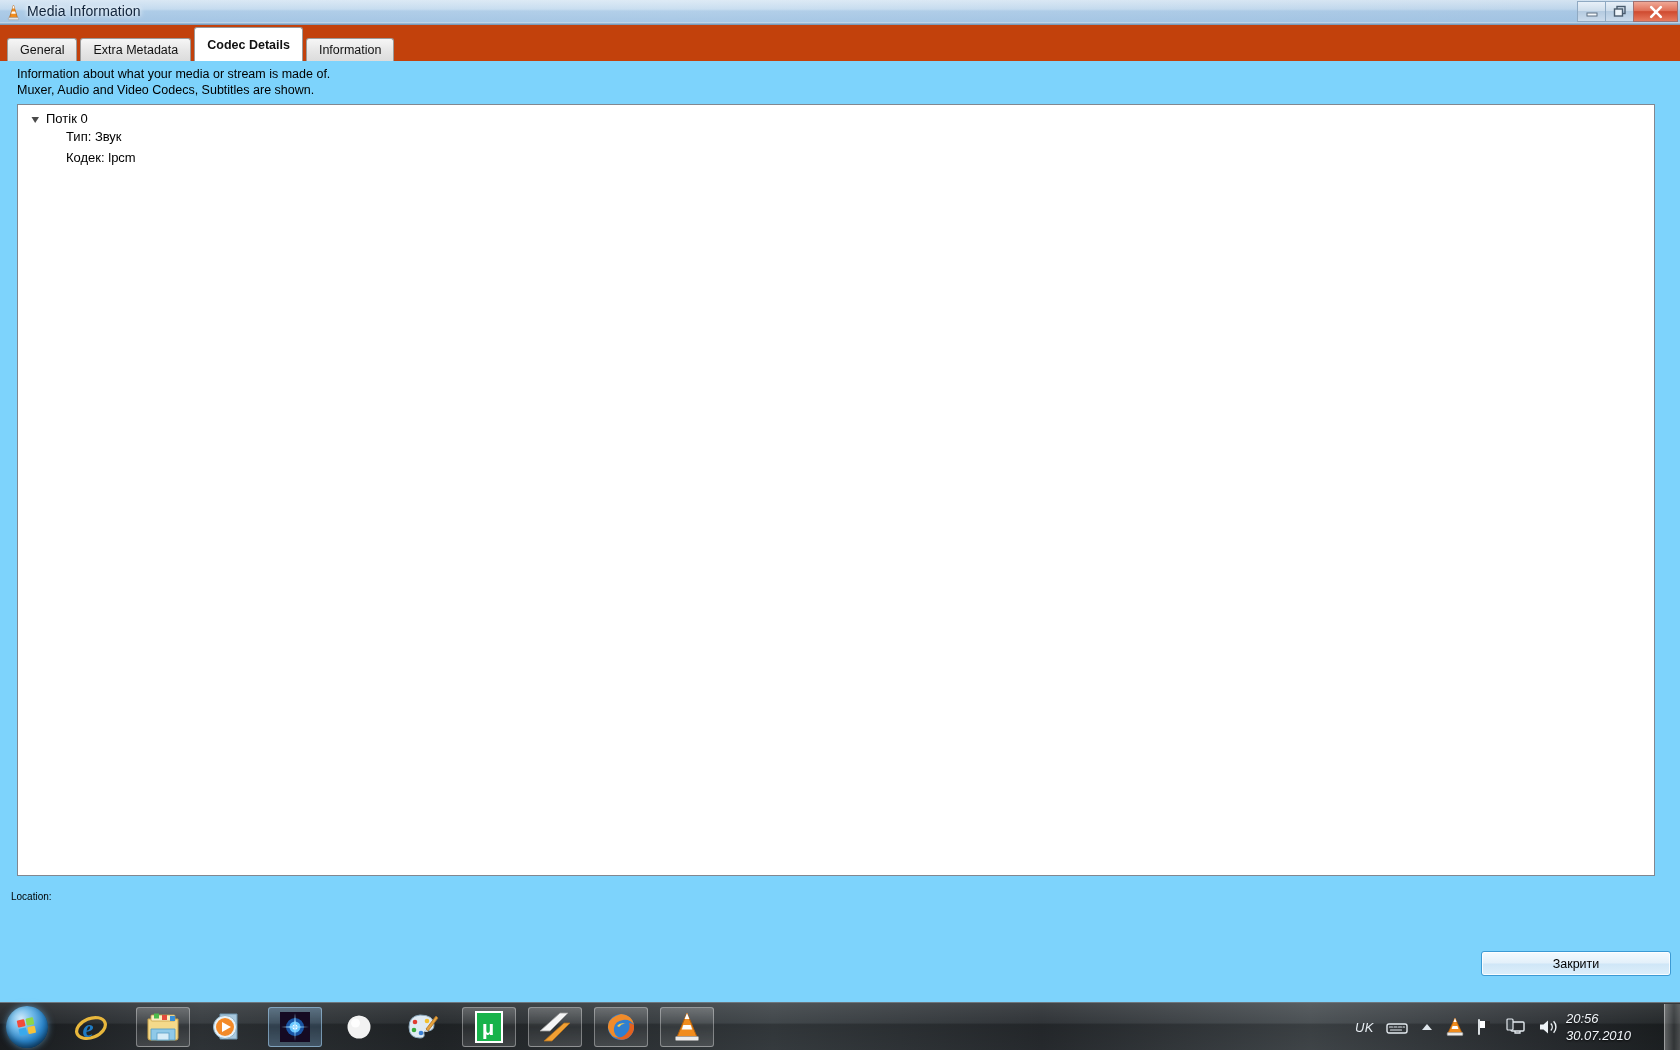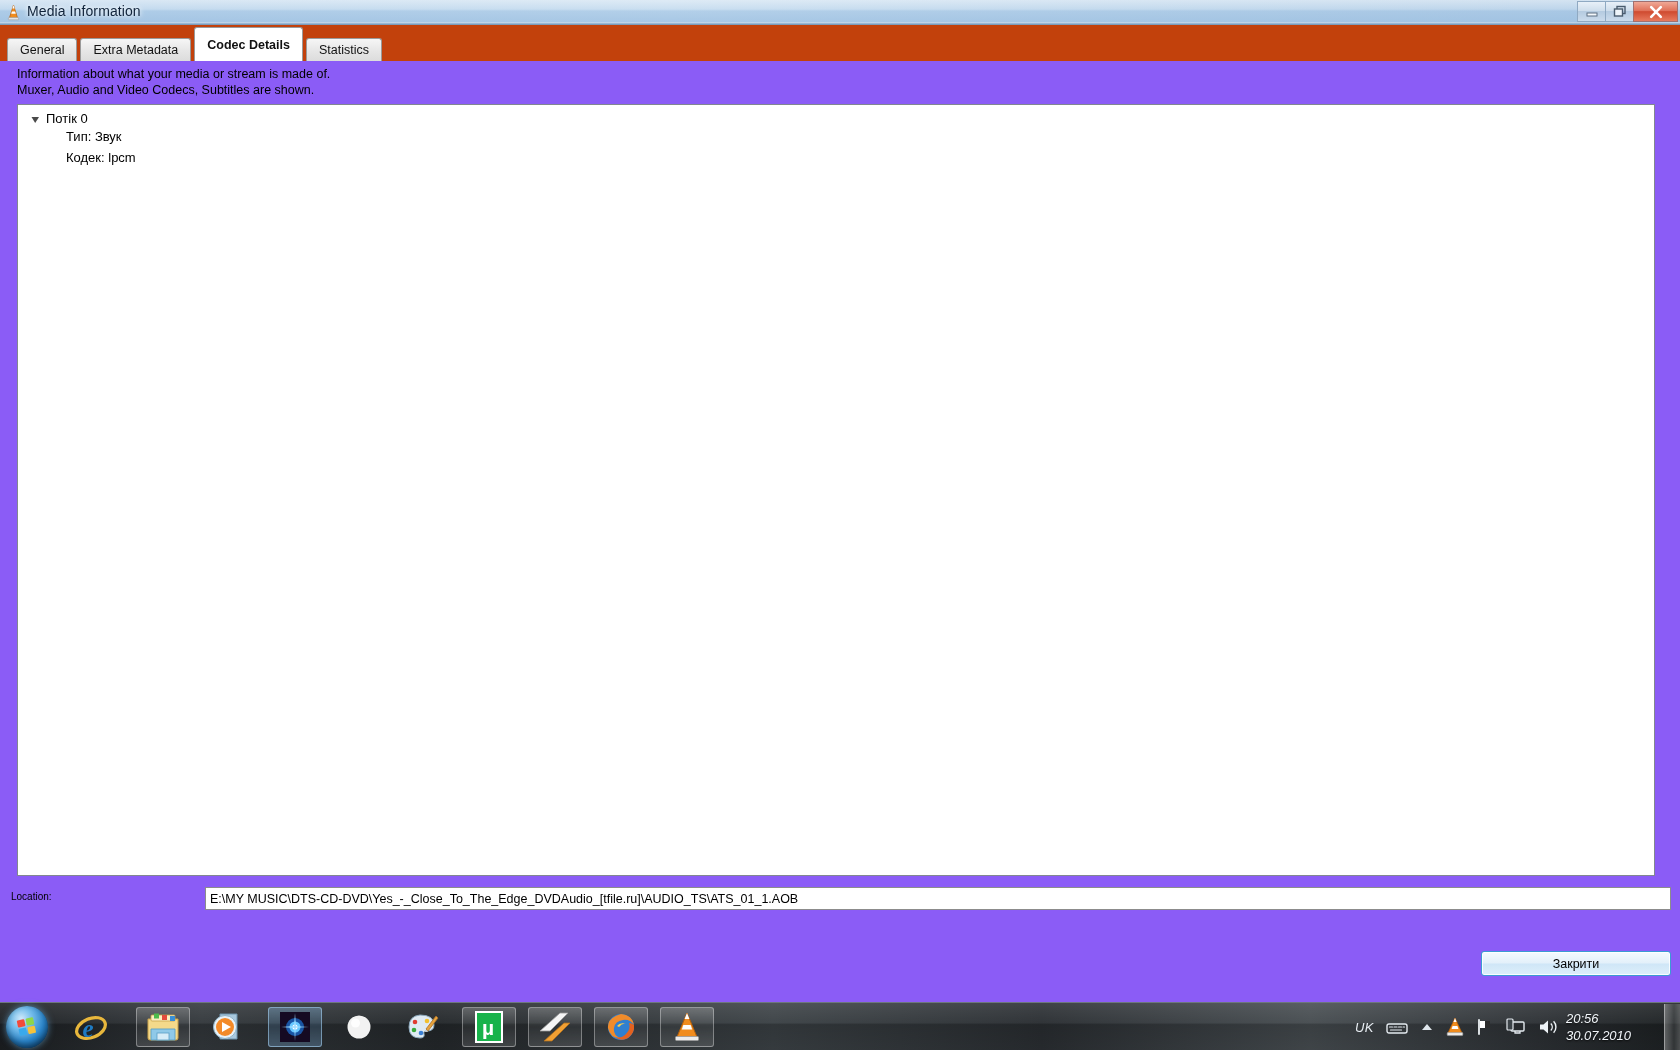--- a/index.html
+++ b/index.html
@@ -138,21 +138,21 @@
     background: #ffffff;
     border-color: #9a9a9a;
     position: relative;
     z-index: 3;
     font-weight: bold;
   }
 
   
   #win-body {
     position: relative;
-    background: #8b5cf6;
+    background: #7dd3fc;
     height: 941px;
     padding: 0;
   }
   #desc {
     position: absolute;
     left: 17px; top: 5px;
     font-size: 12.5px;
     color: #000;
     line-height: 16px;
   }
@@ -331,21 +331,21 @@
           <path d="M3.2 2.2 L12.8 11.8 M12.8 2.2 L3.2 11.8" stroke="#ffffff" stroke-width="2.6" stroke-linecap="round"></path>
         </svg>
       </div>
     </div>
   </div>
 
   <div id="tabstrip">
     <div class="tab">General</div>
     <div class="tab">Extra Metadata</div>
     <div class="tab active">Codec Details</div>
-    <div class="tab">Statistics</div>
+    <div class="tab">Information</div>
   </div>
 
   <div id="win-body">
 
     <div id="desc">
       <div>Information about what your media or stream is made of.</div>
       <div>Muxer, Audio and Video Codecs, Subtitles are shown.</div>
     </div>
 
     <div id="tree-panel">
@@ -360,21 +360,20 @@
       <div class="tree-row tree-child">
         <span>Тип: Звук</span>
       </div>
       <div class="tree-row tree-child">
         <span>Кодек: lpcm</span>
       </div>
     </div>
 
     <div id="location-row">
       <span id="location-label">Location:</span>
-      <input id="location-input" type="text" readonly="" value="E:\MY MUSIC\DTS-CD-DVD\Yes_-_Close_To_The_Edge_DVDAudio_[tfile.ru]\AUDIO_TS\ATS_01_1.AOB" style="">
     </div>
 
     <div id="footer">
       <button id="close-button">Закрити</button>
     </div>
 
   </div>
 </div>
 
 <div id="taskbar">

